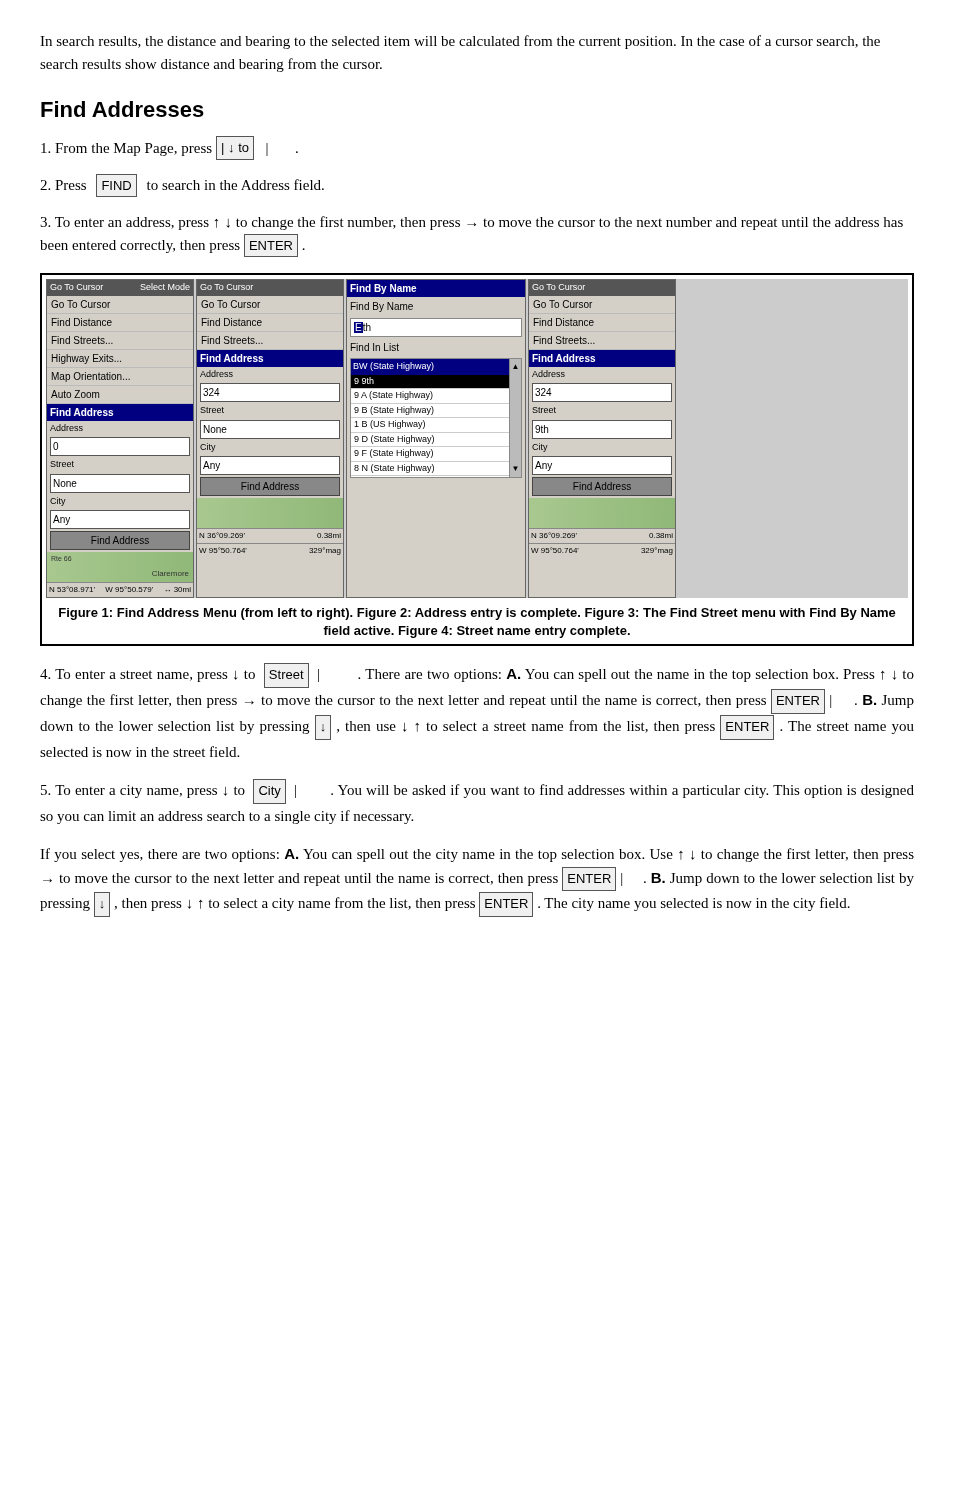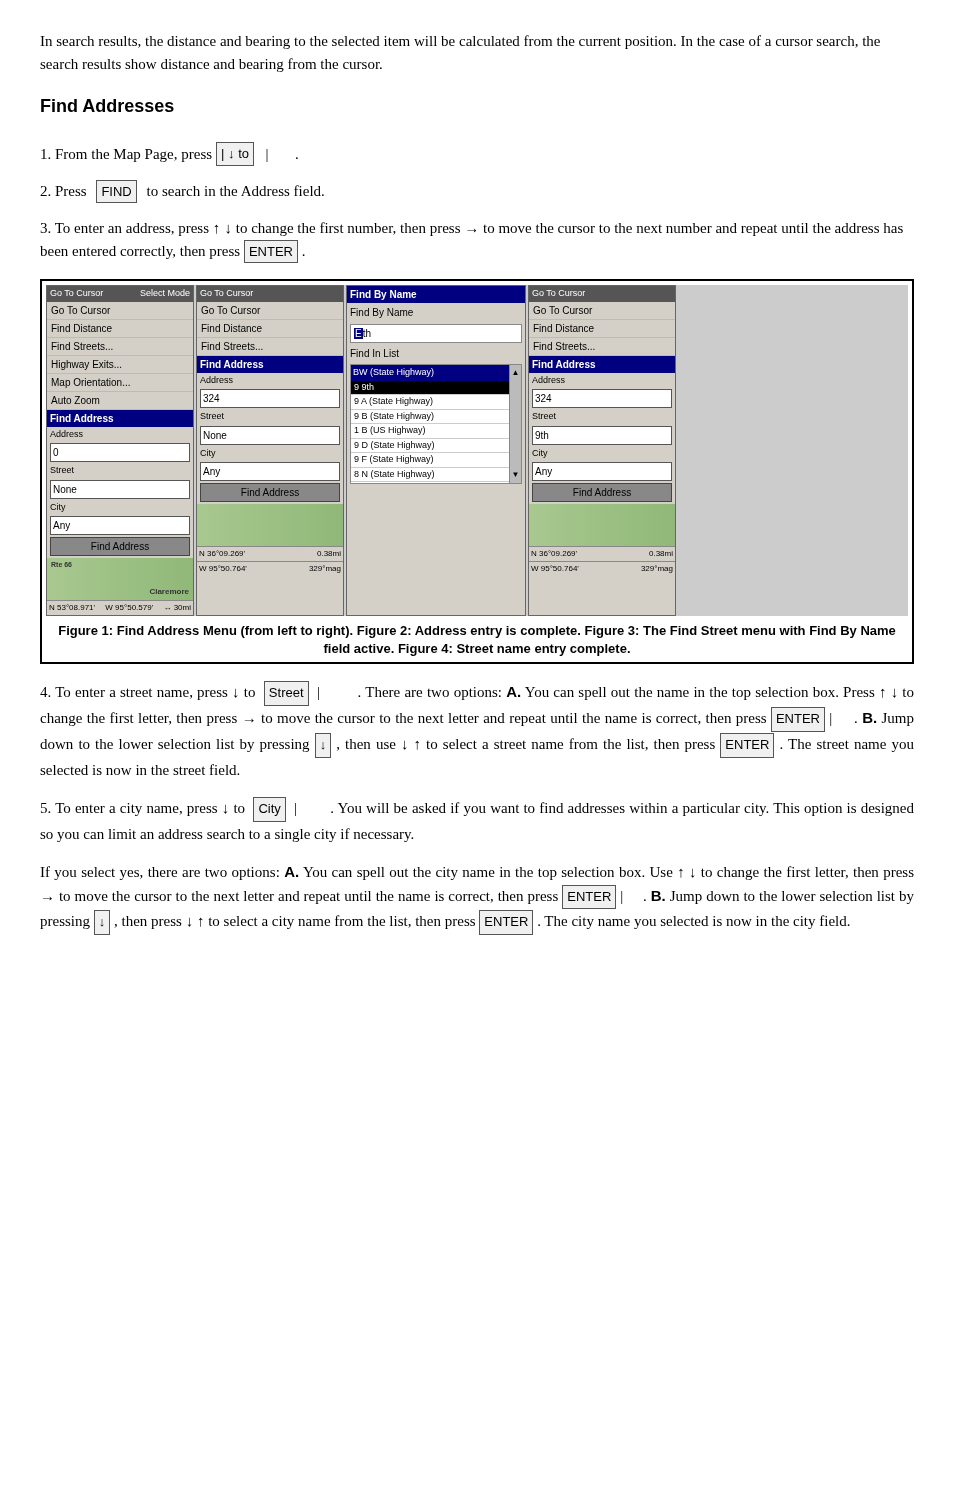--- a/index.html
+++ b/index.html
@@ -11,23 +11,23 @@
       background: #fff;
       padding: 30px 40px;
       max-width: 954px;
     }
     .intro-text {
       margin-bottom: 18px;
       font-size: 15px;
     }
     h2 {
       font-family: Arial, sans-serif;
-      font-size: 18px;
-      font-weight: bold;
-      margin-bottom: 22px;
+      font-size: 22px;
+      font-weight: bold;
+      margin-bottom: 10px;
     }
     .step {
       margin-bottom: 14px;
       font-size: 15px;
     }
     .step-line {
       display: flex;
       align-items: center;
       flex-wrap: wrap;
       gap: 4px;
@@ -107,26 +107,25 @@
     }
     .gps-find-btn {
       background: #888;
       border: 1px solid #444;
       margin: 2px 3px;
       padding: 1px 4px;
       font-size: 10px;
       text-align: center;
     }
     .gps-map-strip {
-      height: 42px;
+      height: 30px;
       background: linear-gradient(to right, #a8c890, #90b878);
       position: relative;
       font-size: 8px;
       overflow: hidden;
-      font-weight: bold;
     }
     .gps-status-bar {
       background: #d4d0c8;
       border-top: 1px solid #888;
       font-size: 8px;
       padding: 1px 2px;
       display: flex;
       justify-content: space-between;
     }
 

